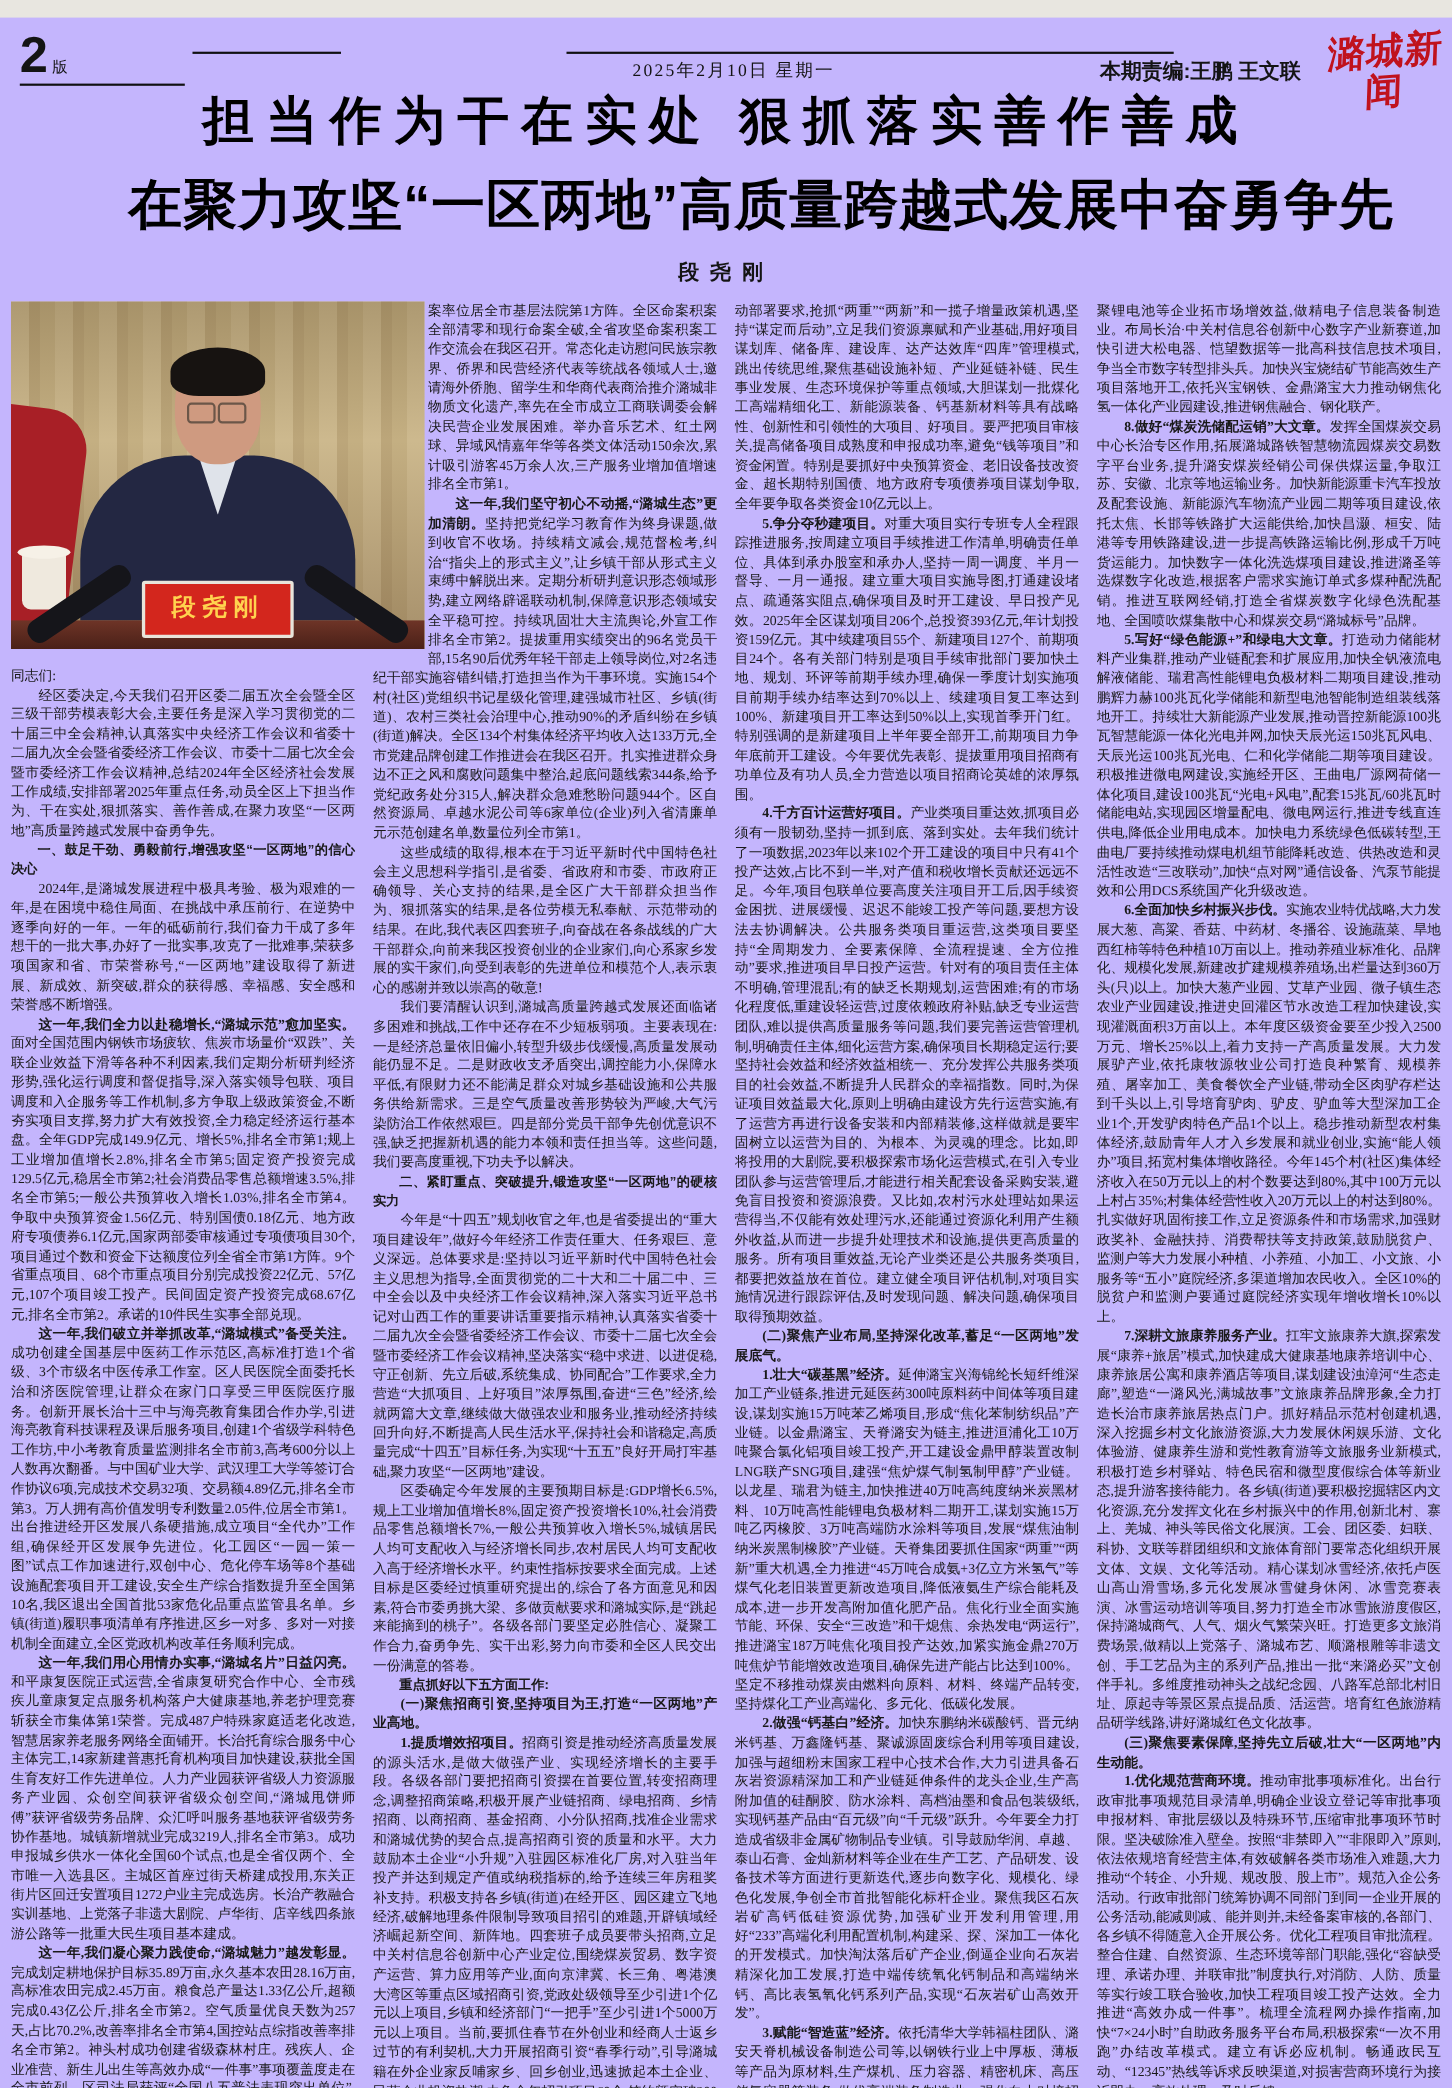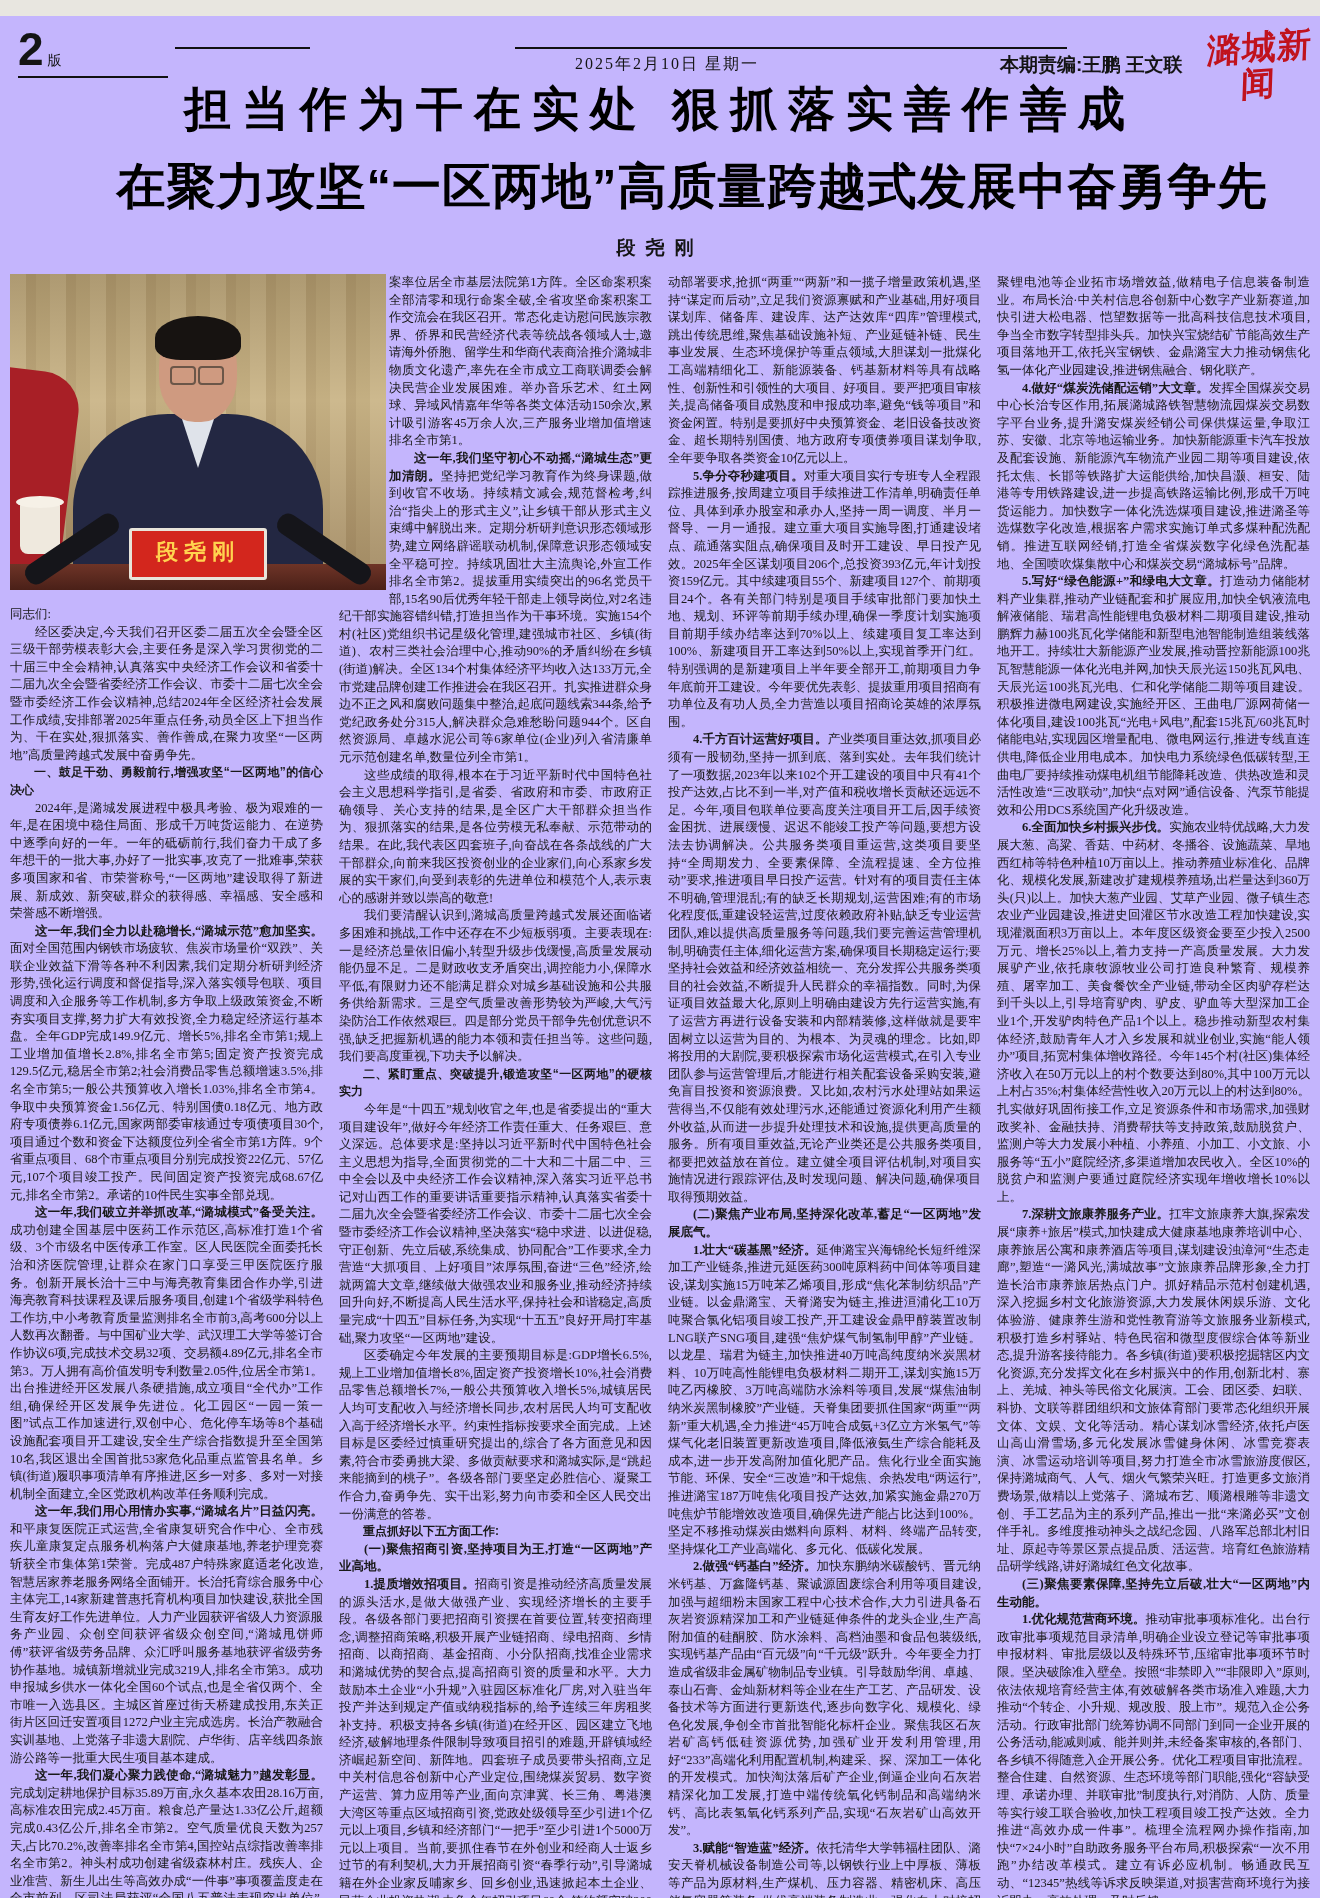--- a/index.html
+++ b/index.html
@@ -102,41 +102,41 @@
     <div id="desk"></div>
     <div class="mic" id="mic-left"></div>
     <div class="mic" id="mic-right"></div>
     <div id="nameplate">段尧刚</div>
   </div>
 
   <div class="col" id="col1">
       <p class="para p0">同志们:</p>
       <p class="para p">经区委决定,今天我们召开区委二届五次全会暨全区三级干部劳模表彰大会,主要任务是深入学习贯彻党的二十届三中全会精神,认真落实中央经济工作会议和省委十二届九次全会暨省委经济工作会议、市委十二届七次全会暨市委经济工作会议精神,总结2024年全区经济社会发展工作成绩,安排部署2025年重点任务,动员全区上下担当作为、干在实处,狠抓落实、善作善成,在聚力攻坚“一区两地”高质量跨越式发展中奋勇争先。</p>
       <p class="para h2">一、鼓足干劲、勇毅前行,增强攻坚“一区两地”的信心决心</p>
-      <p class="para p">2024年,是潞城发展进程中极具考验、极为艰难的一年,是在困境中稳住局面、形成千万吨货运能力、在逆势中逐季向好的一年。一年的砥砺前行,我们奋力干成了多年想干的一批大事,办好了一批实事,攻克了一批难事,荣获多项国家和省、市荣誉称号,“一区两地”建设取得了新进展、新成效、新突破,群众的获得感、幸福感、安全感和荣誉感不断增强。</p>
+      <p class="para p">2024年,是潞城发展进程中极具考验、极为艰难的一年,是在困境中稳住局面、在挑战中承压前行、在逆势中逐季向好的一年。一年的砥砺前行,我们奋力干成了多年想干的一批大事,办好了一批实事,攻克了一批难事,荣获多项国家和省、市荣誉称号,“一区两地”建设取得了新进展、新成效、新突破,群众的获得感、幸福感、安全感和荣誉感不断增强。</p>
       <p class="para p"><b>这一年,我们全力以赴稳增长,“潞城示范”愈加坚实。</b>面对全国范围内钢铁市场疲软、焦炭市场量价“双跌”、关联企业效益下滑等各种不利因素,我们定期分析研判经济形势,强化运行调度和督促指导,深入落实领导包联、项目调度和入企服务等工作机制,多方争取上级政策资金,不断夯实项目支撑,努力扩大有效投资,全力稳定经济运行基本盘。全年GDP完成149.9亿元、增长5%,排名全市第1;规上工业增加值增长2.8%,排名全市第5;固定资产投资完成129.5亿元,稳居全市第2;社会消费品零售总额增速3.5%,排名全市第5;一般公共预算收入增长1.03%,排名全市第4。争取中央预算资金1.56亿元、特别国债0.18亿元、地方政府专项债券6.1亿元,国家两部委审核通过专项债项目30个,项目通过个数和资金下达额度位列全省全市第1方阵。9个省重点项目、68个市重点项目分别完成投资22亿元、57亿元,107个项目竣工投产。民间固定资产投资完成68.67亿元,排名全市第2。承诺的10件民生实事全部兑现。</p>
       <p class="para p"><b>这一年,我们破立并举抓改革,“潞城模式”备受关注。</b>成功创建全国基层中医药工作示范区,高标准打造1个省级、3个市级名中医传承工作室。区人民医院全面委托长治和济医院管理,让群众在家门口享受三甲医院医疗服务。创新开展长治十三中与海亮教育集团合作办学,引进海亮教育科技课程及课后服务项目,创建1个省级学科特色工作坊,中小考教育质量监测排名全市前3,高考600分以上人数再次翻番。与中国矿业大学、武汉理工大学等签订合作协议6项,完成技术交易32项、交易额4.89亿元,排名全市第3。万人拥有高价值发明专利数量2.05件,位居全市第1。出台推进经开区发展八条硬措施,成立项目“全代办”工作组,确保经开区发展争先进位。化工园区“一园一策一图”试点工作加速进行,双创中心、危化停车场等8个基础设施配套项目开工建设,安全生产综合指数提升至全国第10名,我区退出全国首批53家危化品重点监管县名单。乡镇(街道)履职事项清单有序推进,区乡一对多、多对一对接机制全面建立,全区党政机构改革任务顺利完成。</p>
       <p class="para p"><b>这一年,我们用心用情办实事,“潞城名片”日益闪亮。</b>和平康复医院正式运营,全省康复研究合作中心、全市残疾儿童康复定点服务机构落户大健康基地,养老护理竞赛斩获全市集体第1荣誉。完成487户特殊家庭适老化改造,智慧居家养老服务网络全面铺开。长治托育综合服务中心主体完工,14家新建普惠托育机构项目加快建设,获批全国生育友好工作先进单位。人力产业园获评省级人力资源服务产业园、众创空间获评省级众创空间,“潞城甩饼师傅”获评省级劳务品牌、众汇呼叫服务基地获评省级劳务协作基地。城镇新增就业完成3219人,排名全市第3。成功申报城乡供水一体化全国60个试点,也是全省仅两个、全市唯一入选县区。主城区首座过街天桥建成投用,东关正街片区回迁安置项目1272户业主完成选房。长治产教融合实训基地、上党落子非遗大剧院、卢华街、店辛线四条旅游公路等一批重大民生项目基本建成。</p>
       <p class="para p"><b>这一年,我们凝心聚力践使命,“潞城魅力”越发彰显。</b>完成划定耕地保护目标35.89万亩,永久基本农田28.16万亩,高标准农田完成2.45万亩。粮食总产量达1.33亿公斤,超额完成0.43亿公斤,排名全市第2。空气质量优良天数为257天,占比70.2%,改善率排名全市第4,国控站点综指改善率排名全市第2。神头村成功创建省级森林村庄。残疾人、企业准营、新生儿出生等高效办成“一件事”事项覆盖度走在全市前列。区司法局获评“全国八五普法表现突出单位”,区市场监管局荣获“全省食品安全工作优秀集体”称号,区法院法官人均结</p>
     </div>
   <div class="col" id="col2">
     <div id="col2-photo-spacer"></div>
     <span><p class="para pc">案率位居全市基层法院第1方阵。全区命案积案全部清零和现行命案全破,全省攻坚命案积案工作交流会在我区召开。常态化走访慰问民族宗教界、侨界和民营经济代表等统战各领域人士,邀请海外侨胞、留学生和华商代表商洽推介潞城非物质文化遗产,率先在全市成立工商联调委会解决民营企业发展困难。举办音乐艺术、红土网球、异域风情嘉年华等各类文体活动150余次,累计吸引游客45万余人次,三产服务业增加值增速排名全市第1。</p><p class="para p"><b>这一年,我们坚守初心不动摇,“潞城生态”更加清朗。</b>坚持把党纪学习教育作为终身课题,做到收官不收场。持续精文减会,规范督检考,纠治“指尖上的形式主义”,让乡镇干部从形式主义束缚中解脱出来。定期分析研判意识形态领域形势,建立网络辟谣联动机制,保障意识形态领域安全平稳可控。持续巩固壮大主流舆论,外宣工作排名全市第2。提拔重用实绩突出的96名党员干部,15名90后优秀年轻干部走上领导岗位,对2名违纪干部实施容错纠错,打造担当作为干事环境。实施154个村(社区)党组织书记星级化管理,建强城市社区、乡镇(街道)、农村三类社会治理中心,推动90%的矛盾纠纷在乡镇(街道)解决。全区134个村集体经济平均收入达133万元,全市党建品牌创建工作推进会在我区召开。扎实推进群众身边不正之风和腐败问题集中整治,起底问题线索344条,给予党纪政务处分315人,解决群众急难愁盼问题944个。区自然资源局、卓越水泥公司等6家单位(企业)列入省清廉单元示范创建名单,数量位列全市第1。</p><p class="para p">这些成绩的取得,根本在于习近平新时代中国特色社会主义思想科学指引,是省委、省政府和市委、市政府正确领导、关心支持的结果,是全区广大干部群众担当作为、狠抓落实的结果,是各位劳模无私奉献、示范带动的结果。在此,我代表区四套班子,向奋战在各条战线的广大干部群众,向前来我区投资创业的企业家们,向心系家乡发展的实干家们,向受到表彰的先进单位和模范个人,表示衷心的感谢并致以崇高的敬意!</p><p class="para p">我们要清醒认识到,潞城高质量跨越式发展还面临诸多困难和挑战,工作中还存在不少短板弱项。主要表现在:一是经济总量依旧偏小,转型升级步伐缓慢,高质量发展动能仍显不足。二是财政收支矛盾突出,调控能力小,保障水平低,有限财力还不能满足群众对城乡基础设施和公共服务供给新需求。三是空气质量改善形势较为严峻,大气污染防治工作依然艰巨。四是部分党员干部争先创优意识不强,缺乏把握新机遇的能力本领和责任担当等。这些问题,我们要高度重视,下功夫予以解决。</p><p class="para h2">二、紧盯重点、突破提升,锻造攻坚“一区两地”的硬核实力</p><p class="para p">今年是“十四五”规划收官之年,也是省委提出的“重大项目建设年”,做好今年经济工作责任重大、任务艰巨、意义深远。总体要求是:坚持以习近平新时代中国特色社会主义思想为指导,全面贯彻党的二十大和二十届二中、三中全会以及中央经济工作会议精神,深入落实习近平总书记对山西工作的重要讲话重要指示精神,认真落实省委十二届九次全会暨省委经济工作会议、市委十二届七次全会暨市委经济工作会议精神,坚决落实“稳中求进、以进促稳,守正创新、先立后破,系统集成、协同配合”工作要求,全力营造“大抓项目、上好项目”浓厚氛围,奋进“三色”经济,绘就两篇大文章,继续做大做强农业和服务业,推动经济持续回升向好,不断提高人民生活水平,保持社会和谐稳定,高质量完成“十四五”目标任务,为实现“十五五”良好开局打牢基础,聚力攻坚“一区两地”建设。</p><p class="para p">区委确定今年发展的主要预期目标是:GDP增长6.5%,规上工业增加值增长8%,固定资产投资增长10%,社会消费品零售总额增长7%,一般公共预算收入增长5%,城镇居民人均可支配收入与经济增长同步,农村居民人均可支配收入高于经济增长水平。约束性指标按要求全面完成。上述目标是区委经过慎重研究提出的,综合了各方面意见和因素,符合市委勇挑大梁、多做贡献要求和潞城实际,是“跳起来能摘到的桃子”。各级各部门要坚定必胜信心、凝聚工作合力,奋勇争先、实干出彩,努力向市委和全区人民交出一份满意的答卷。</p><p class="para h2">重点抓好以下五方面工作:</p><p class="para h3">(一)聚焦招商引资,坚持项目为王,打造“一区两地”产业高地。</p><p class="para p"><b>1.提质增效招项目。</b>招商引资是推动经济高质量发展的源头活水,是做大做强产业、实现经济增长的主要手段。各级各部门要把招商引资摆在首要位置,转变招商理念,调整招商策略,积极开展产业链招商、绿电招商、乡情招商、以商招商、基金招商、小分队招商,找准企业需求和潞城优势的契合点,提高招商引资的质量和水平。大力鼓励本土企业“小升规”入驻园区标准化厂房,对入驻当年投产并达到规定产值或纳税指标的,给予连续三年房租奖补支持。积极支持各乡镇(街道)在经开区、园区建立飞地经济,破解地理条件限制导致项目招引的难题,开辟镇域经济崛起新空间、新阵地。四套班子成员要带头招商,立足中关村信息谷创新中心产业定位,围绕煤炭贸易、数字资产运营、算力应用等产业,面向京津冀、长三角、粤港澳大湾区等重点区域招商引资,党政处级领导至少引进1个亿元以上项目,乡镇和经济部门“一把手”至少引进1个5000万元以上项目。当前,要抓住春节在外创业和经商人士返乡过节的有利契机,大力开展招商引资“春季行动”,引导潞城籍在外企业家反哺家乡、回乡创业,迅速掀起本土企业、民营企业投资热潮,力争全年招引项目60个,签约额突破200亿元、签约项目当年开工率达到80%以上。</p></span>
   </div>
   <div class="col" id="col3">
       <p class="para pc">动部署要求,抢抓“两重”“两新”和一揽子增量政策机遇,坚持“谋定而后动”,立足我们资源禀赋和产业基础,用好项目谋划库、储备库、建设库、达产达效库“四库”管理模式,跳出传统思维,聚焦基础设施补短、产业延链补链、民生事业发展、生态环境保护等重点领域,大胆谋划一批煤化工高端精细化工、新能源装备、钙基新材料等具有战略性、创新性和引领性的大项目、好项目。要严把项目审核关,提高储备项目成熟度和申报成功率,避免“钱等项目”和资金闲置。特别是要抓好中央预算资金、老旧设备技改资金、超长期特别国债、地方政府专项债券项目谋划争取,全年要争取各类资金10亿元以上。</p>
       <p class="para p"><b>5.争分夺秒建项目。</b>对重大项目实行专班专人全程跟踪推进服务,按周建立项目手续推进工作清单,明确责任单位、具体到承办股室和承办人,坚持一周一调度、半月一督导、一月一通报。建立重大项目实施导图,打通建设堵点、疏通落实阻点,确保项目及时开工建设、早日投产见效。2025年全区谋划项目206个,总投资393亿元,年计划投资159亿元。其中续建项目55个、新建项目127个、前期项目24个。各有关部门特别是项目手续审批部门要加快土地、规划、环评等前期手续办理,确保一季度计划实施项目前期手续办结率达到70%以上、续建项目复工率达到100%、新建项目开工率达到50%以上,实现首季开门红。特别强调的是新建项目上半年要全部开工,前期项目力争年底前开工建设。今年要优先表彰、提拔重用项目招商有功单位及有功人员,全力营造以项目招商论英雄的浓厚氛围。</p>
       <p class="para p"><b>4.千方百计运营好项目。</b>产业类项目重达效,抓项目必须有一股韧劲,坚持一抓到底、落到实处。去年我们统计了一项数据,2023年以来102个开工建设的项目中只有41个投产达效,占比不到一半,对产值和税收增长贡献还远远不足。今年,项目包联单位要高度关注项目开工后,因手续资金困扰、进展缓慢、迟迟不能竣工投产等问题,要想方设法去协调解决。公共服务类项目重运营,这类项目要坚持“全周期发力、全要素保障、全流程提速、全方位推动”要求,推进项目早日投产运营。针对有的项目责任主体不明确,管理混乱;有的缺乏长期规划,运营困难;有的市场化程度低,重建设轻运营,过度依赖政府补贴,缺乏专业运营团队,难以提供高质量服务等问题,我们要完善运营管理机制,明确责任主体,细化运营方案,确保项目长期稳定运行;要坚持社会效益和经济效益相统一、充分发挥公共服务类项目的社会效益,不断提升人民群众的幸福指数。同时,为保证项目效益最大化,原则上明确由建设方先行运营实施,有了运营方再进行设备安装和内部精装修,这样做就是要牢固树立以运营为目的、为根本、为灵魂的理念。比如,即将投用的大剧院,要积极探索市场化运营模式,在引入专业团队参与运营管理后,才能进行相关配套设备采购安装,避免盲目投资和资源浪费。又比如,农村污水处理站如果运营得当,不仅能有效处理污水,还能通过资源化利用产生额外收益,从而进一步提升处理技术和设施,提供更高质量的服务。所有项目重效益,无论产业类还是公共服务类项目,都要把效益放在首位。建立健全项目评估机制,对项目实施情况进行跟踪评估,及时发现问题、解决问题,确保项目取得预期效益。</p>
       <p class="para h3">(二)聚焦产业布局,坚持深化改革,蓄足“一区两地”发展底气。</p>
       <p class="para p"><b>1.壮大“碳基黑”经济。</b>延伸潞宝兴海锦纶长短纤维深加工产业链条,推进元延医药300吨原料药中间体等项目建设,谋划实施15万吨苯乙烯项目,形成“焦化苯制纺织品”产业链。以金鼎潞宝、天脊潞安为链主,推进洹浦化工10万吨聚合氯化铝项目竣工投产,开工建设金鼎甲醇装置改制LNG联产SNG项目,建强“焦炉煤气制氢制甲醇”产业链。以龙星、瑞君为链主,加快推进40万吨高纯度纳米炭黑材料、10万吨高性能锂电负极材料二期开工,谋划实施15万吨乙丙橡胶、3万吨高端防水涂料等项目,发展“煤焦油制纳米炭黑制橡胶”产业链。天脊集团要抓住国家“两重”“两新”重大机遇,全力推进“45万吨合成氨+3亿立方米氢气”等煤气化老旧装置更新改造项目,降低液氨生产综合能耗及成本,进一步开发高附加值化肥产品。焦化行业全面实施节能、环保、安全“三改造”和干熄焦、余热发电“两运行”,推进潞宝187万吨焦化项目投产达效,加紧实施金鼎270万吨焦炉节能增效改造项目,确保先进产能占比达到100%。坚定不移推动煤炭由燃料向原料、材料、终端产品转变,坚持煤化工产业高端化、多元化、低碳化发展。</p>
       <p class="para p"><b>2.做强“钙基白”经济。</b>加快东鹏纳米碳酸钙、晋元纳米钙基、万鑫隆钙基、聚诚源固废综合利用等项目建设,加强与超细粉末国家工程中心技术合作,大力引进具备石灰岩资源精深加工和产业链延伸条件的龙头企业,生产高附加值的硅酮胶、防水涂料、高档油墨和食品包装级纸,实现钙基产品由“百元级”向“千元级”跃升。今年要全力打造成省级非金属矿物制品专业镇。引导鼓励华润、卓越、泰山石膏、金灿新材料等企业在生产工艺、产品研发、设备技术等方面进行更新迭代,逐步向数字化、规模化、绿色化发展,争创全市首批智能化标杆企业。聚焦我区石灰岩矿高钙低硅资源优势,加强矿业开发利用管理,用好“233”高端化利用配置机制,构建采、探、深加工一体化的开发模式。加快淘汰落后矿产企业,倒逼企业向石灰岩精深化加工发展,打造中端传统氧化钙制品和高端纳米钙、高比表氢氧化钙系列产品,实现“石灰岩矿山高效开发”。</p>
       <p class="para p"><b>3.赋能“智造蓝”经济。</b>依托清华大学韩福柱团队、潞安天脊机械设备制造公司等,以钢铁行业上中厚板、薄板等产品为原材料,生产煤机、压力容器、精密机床、高压储氢容器等装备,做优高端装备制造业。强化向上对接招引,争取煤矿新能源应急储能电源等重大项目落地产业园,做强能源环保装备产业。积极引进平板显示、汽车电子、LED等项目,帮助聚合</p>
     </div>
   <div class="col" id="col4">
       <p class="para pc">聚锂电池等企业拓市场增效益,做精电子信息装备制造业。布局长治·中关村信息谷创新中心数字产业新赛道,加快引进大松电器、恺望数据等一批高科技信息技术项目,争当全市数字转型排头兵。加快兴宝烧结矿节能高效生产项目落地开工,依托兴宝钢铁、金鼎潞宝大力推动钢焦化氢一体化产业园建设,推进钢焦融合、钢化联产。</p>
-      <p class="para p"><b>4.做好“煤炭洗储配运销”大文章。</b>发挥全国煤炭交易中心长治专区作用,拓展潞城路铁智慧物流园煤炭交易数字平台业务,提升潞安煤炭经销公司保供煤运量,争取江苏、安徽、北京等地运输业务。加快新能源重卡汽车投放及配套设施、新能源汽车物流产业园二期等项目建设,依托太焦、长邯等铁路扩大运能供给,加快昌灏、桓安、陆港等专用铁路建设,进一步提高铁路运输比例,形成千万吨货运能力。加快数字一体化洗选煤项目建设,推进潞圣等选煤数字化改造,根据客户需求实施订单式多煤种配洗配销。推进互联网经销,打造全省煤炭数字化绿色洗配基地、全国喷吹煤集散中心和煤炭交易“潞城标号”品牌。</p>
+      <p class="para p"><b>8.做好“煤炭洗储配运销”大文章。</b>发挥全国煤炭交易中心长治专区作用,拓展潞城路铁智慧物流园煤炭交易数字平台业务,提升潞安煤炭经销公司保供煤运量,争取江苏、安徽、北京等地运输业务。加快新能源重卡汽车投放及配套设施、新能源汽车物流产业园二期等项目建设,依托太焦、长邯等铁路扩大运能供给,加快昌灏、桓安、陆港等专用铁路建设,进一步提高铁路运输比例,形成千万吨货运能力。加快数字一体化洗选煤项目建设,推进潞圣等选煤数字化改造,根据客户需求实施订单式多煤种配洗配销。推进互联网经销,打造全省煤炭数字化绿色洗配基地、全国喷吹煤集散中心和煤炭交易“潞城标号”品牌。</p>
       <p class="para p"><b>5.写好“绿色能源+”和绿电大文章。</b>打造动力储能材料产业集群,推动产业链配套和扩展应用,加快全钒液流电解液储能、瑞君高性能锂电负极材料二期项目建设,推动鹏辉力赫100兆瓦化学储能和新型电池智能制造组装线落地开工。持续壮大新能源产业发展,推动晋控新能源100兆瓦智慧能源一体化光电并网,加快天辰光运150兆瓦风电、天辰光运100兆瓦光电、仁和化学储能二期等项目建设。积极推进微电网建设,实施经开区、王曲电厂源网荷储一体化项目,建设100兆瓦“光电+风电”,配套15兆瓦/60兆瓦时储能电站,实现园区增量配电、微电网运行,推进专线直连供电,降低企业用电成本。加快电力系统绿色低碳转型,王曲电厂要持续推动煤电机组节能降耗改造、供热改造和灵活性改造“三改联动”,加快“点对网”通信设备、汽泵节能提效和公用DCS系统国产化升级改造。</p>
       <p class="para p"><b>6.全面加快乡村振兴步伐。</b>实施农业特优战略,大力发展大葱、高粱、香菇、中药材、冬播谷、设施蔬菜、旱地西红柿等特色种植10万亩以上。推动养殖业标准化、品牌化、规模化发展,新建改扩建规模养殖场,出栏量达到360万头(只)以上。加快大葱产业园、艾草产业园、微子镇生态农业产业园建设,推进史回灌区节水改造工程加快建设,实现灌溉面积3万亩以上。本年度区级资金要至少投入2500万元、增长25%以上,着力支持一产高质量发展。大力发展驴产业,依托康牧源牧业公司打造良种繁育、规模养殖、屠宰加工、美食餐饮全产业链,带动全区肉驴存栏达到千头以上,引导培育驴肉、驴皮、驴血等大型深加工企业1个,开发驴肉特色产品1个以上。稳步推动新型农村集体经济,鼓励青年人才入乡发展和就业创业,实施“能人领办”项目,拓宽村集体增收路径。今年145个村(社区)集体经济收入在50万元以上的村个数要达到80%,其中100万元以上村占35%;村集体经营性收入20万元以上的村达到80%。扎实做好巩固衔接工作,立足资源条件和市场需求,加强财政奖补、金融扶持、消费帮扶等支持政策,鼓励脱贫户、监测户等大力发展小种植、小养殖、小加工、小文旅、小服务等“五小”庭院经济,多渠道增加农民收入。全区10%的脱贫户和监测户要通过庭院经济实现年增收增长10%以上。</p>
       <p class="para p"><b>7.深耕文旅康养服务产业。</b>扛牢文旅康养大旗,探索发展“康养+旅居”模式,加快建成大健康基地康养培训中心、康养旅居公寓和康养酒店等项目,谋划建设浊漳河“生态走廊”,塑造“一潞风光,满城故事”文旅康养品牌形象,全力打造长治市康养旅居热点门户。抓好精品示范村创建机遇,深入挖掘乡村文化旅游资源,大力发展休闲娱乐游、文化体验游、健康养生游和党性教育游等文旅服务业新模式,积极打造乡村驿站、特色民宿和微型度假综合体等新业态,提升游客接待能力。各乡镇(街道)要积极挖掘辖区内文化资源,充分发挥文化在乡村振兴中的作用,创新北村、寨上、羌城、神头等民俗文化展演。工会、团区委、妇联、科协、文联等群团组织和文旅体育部门要常态化组织开展文体、文娱、文化等活动。精心谋划冰雪经济,依托卢医山高山滑雪场,多元化发展冰雪健身休闲、冰雪竞赛表演、冰雪运动培训等项目,努力打造全市冰雪旅游度假区,保持潞城商气、人气、烟火气繁荣兴旺。打造更多文旅消费场景,做精以上党落子、潞城布艺、顺潞根雕等非遗文创、手工艺品为主的系列产品,推出一批“来潞必买”文创伴手礼。多维度推动神头之战纪念园、八路军总部北村旧址、原起寺等景区景点提品质、活运营。培育红色旅游精品研学线路,讲好潞城红色文化故事。</p>
       <p class="para h3">(三)聚焦要素保障,坚持先立后破,壮大“一区两地”内生动能。</p>
       <p class="para p"><b>1.优化规范营商环境。</b>推动审批事项标准化。出台行政审批事项规范目录清单,明确企业设立登记等审批事项申报材料、审批层级以及特殊环节,压缩审批事项环节时限。坚决破除准入壁垒。按照“非禁即入”“非限即入”原则,依法依规培育经营主体,有效破解各类市场准入难题,大力推动“个转企、小升规、规改股、股上市”。规范入企公务活动。行政审批部门统筹协调不同部门到同一企业开展的公务活动,能减则减、能并则并,未经备案审核的,各部门、各乡镇不得随意入企开展公务。优化工程项目审批流程。整合住建、自然资源、生态环境等部门职能,强化“容缺受理、承诺办理、并联审批”制度执行,对消防、人防、质量等实行竣工联合验收,加快工程项目竣工投产达效。全力推进“高效办成一件事”。梳理全流程网办操作指南,加快“7×24小时”自助政务服务平台布局,积极探索“一次不用跑”办结改革模式。建立有诉必应机制。畅通政民互动、“12345”热线等诉求反映渠道,对损害营商环境行为接诉即办、高效处理、及时反馈。</p>
     </div>
 </div>
 
 </body></html>

